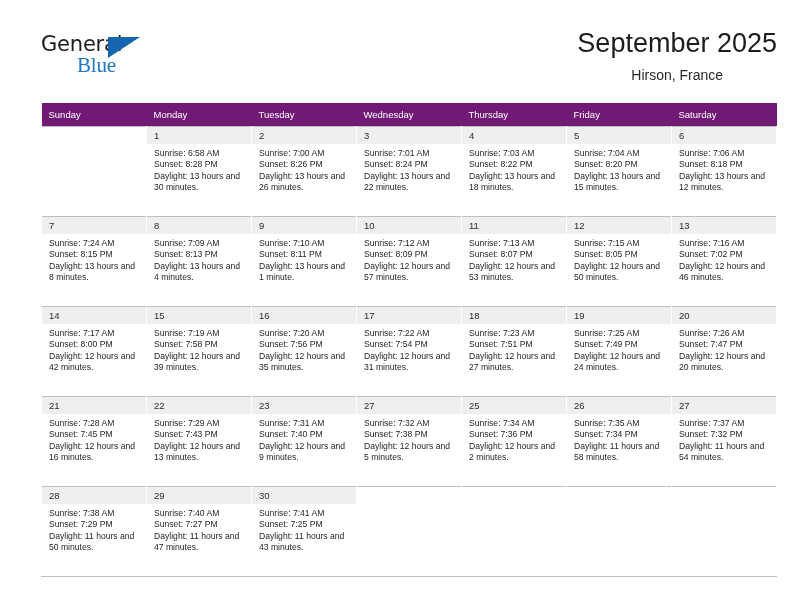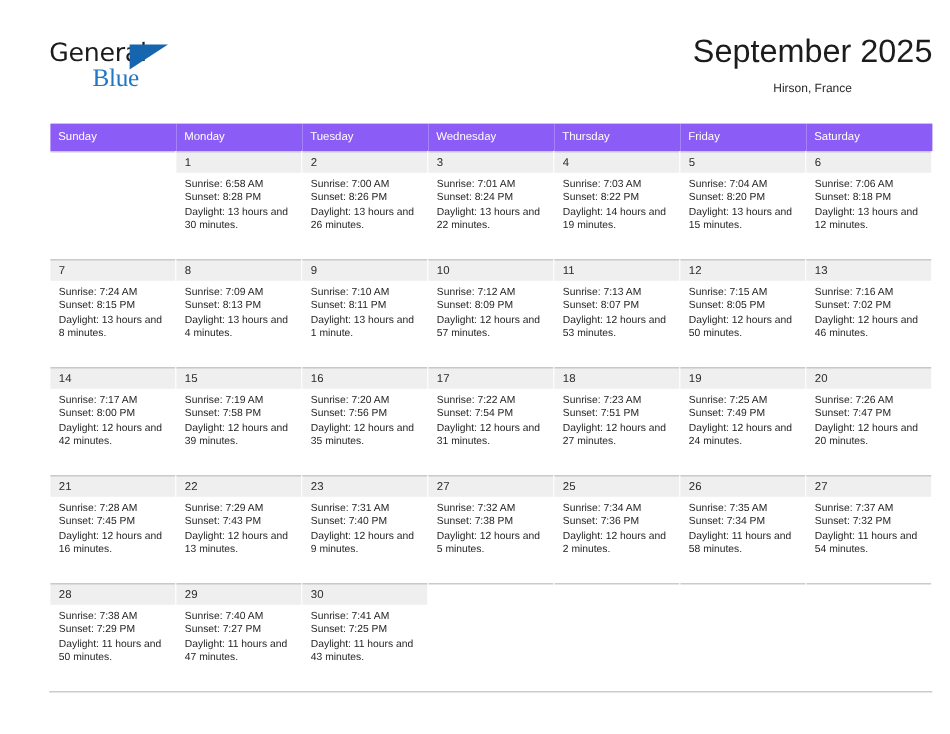--- a/index.html
+++ b/index.html
@@ -72,38 +72,38 @@
     text-align: center;
   }
   .cal-title {
     font-size: 27px;
     color: #1c1c1c;
     line-height: 34px;
     white-space: nowrap;
     font-weight: normal;
   }
   .cal-subtitle {
-    font-size: 10px;
+    font-size: 14px;
     color: #2a2a2a;
     line-height: 22px;
     margin-top: 4px;
     white-space: nowrap;
   }
 
   
   .calendar {
     position: absolute;
     left: 28px;
     top: 103px;
     width: 736px;
     border-collapse: collapse;
     table-layout: fixed;
   }
   .calendar th {
-    background: #8b5cf6;
+    background: #701a75;
     color: #ffffff;
     font-size: 9.5px;
     font-weight: normal;
     text-align: left;
     padding: 6px 0 6px 7px;
     height: 10px;
     border: none;
   }
   .calendar td {
     vertical-align: top;
@@ -223,21 +223,21 @@
                 <div class="wrap">Daylight: 13 hours and 22 minutes.</div>
               </div>
             </div>
           </td>
           <td>
             <div class="daycell filled">
               <div class="daynum-bar">4</div>
               <div class="details">
                 <div>Sunrise: 7:03 AM</div>
                 <div>Sunset: 8:22 PM</div>
-                <div class="wrap">Daylight: 14 hours and 19 minutes.</div>
+                <div class="wrap">Daylight: 13 hours and 18 minutes.</div>
               </div>
             </div>
           </td>
           <td>
             <div class="daycell filled">
               <div class="daynum-bar">5</div>
               <div class="details">
                 <div>Sunrise: 7:04 AM</div>
                 <div>Sunset: 8:20 PM</div>
                 <div class="wrap">Daylight: 13 hours and 15 minutes.</div>

